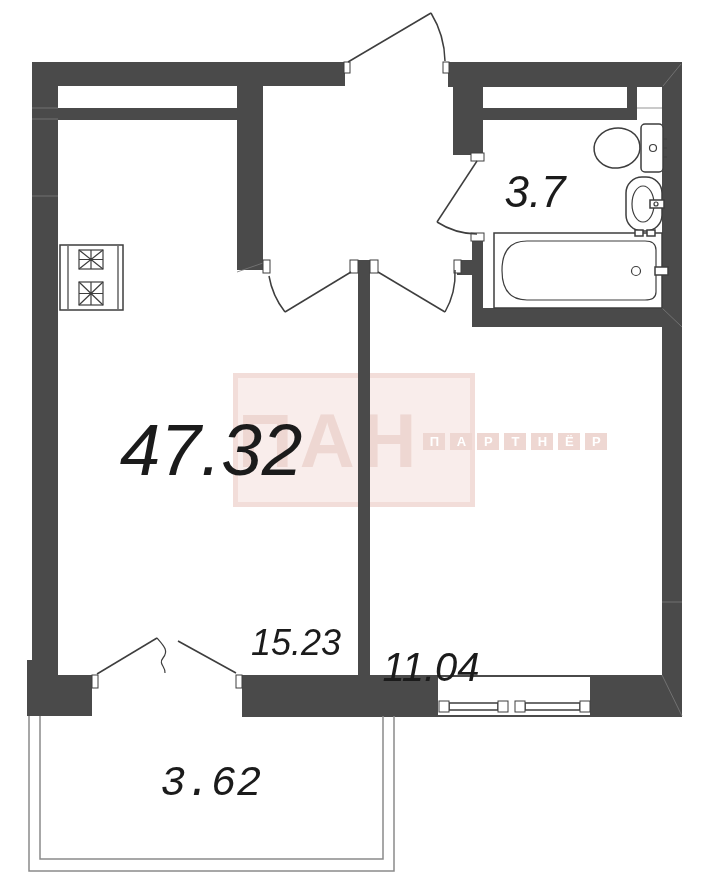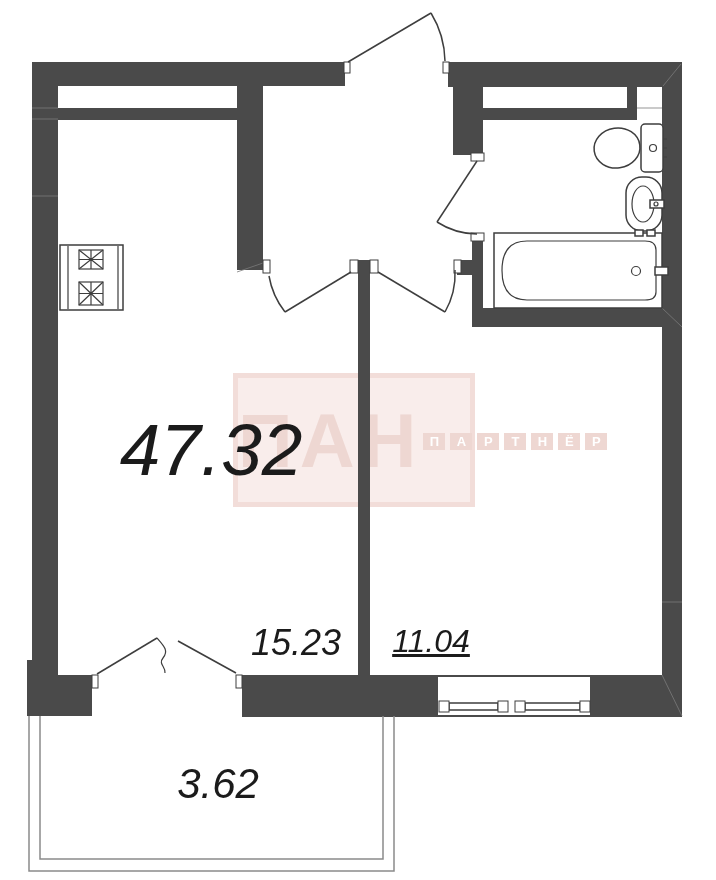--- a/index.html
+++ b/index.html
@@ -181,16 +181,17 @@
       <path class="fx1" d="M527,241 H645 Q656,241 656,250 V292 Q656,300 645,300 H527 Q502,300 502,270.5 Q502,241 527,241 Z"></path>
       <circle class="fx1" cx="636" cy="271" r="4.5"></circle>
       <rect class="fix" x="655" y="267" width="13" height="8" stroke-width="1"></rect>
       <rect class="fix" x="635" y="230" width="8" height="6" stroke-width="1"></rect>
       <rect class="fix" x="647" y="230" width="8" height="6" stroke-width="1"></rect>
     </g>
   </svg>
 
   <div class="area-label" style="left:211px;top:449px;font-size:73px;">47.32</div>
   <div class="area-label" style="left:296px;top:643px;font-size:36px;">15.23</div>
-  <div class="area-label" style="left:431px;top:641px;font-size:32px;text-decoration:underline;">11.04</div>
-  <div class="area-label" style="left:218px;top:784px;font-size:42px;">3.62</div>
+  <div class="area-label" style="left:431px;top:667px;font-size:40px;">11.04</div>
+  <div class="area-label" style="left:535px;top:192px;font-size:44px;">3.7</div>
+  <div class="area-label" style="left:211px;top:784px;font-size:42px;font-family:Liberation Mono, monospace;">3.62</div>
 
 </div>
 
 </body></html>

